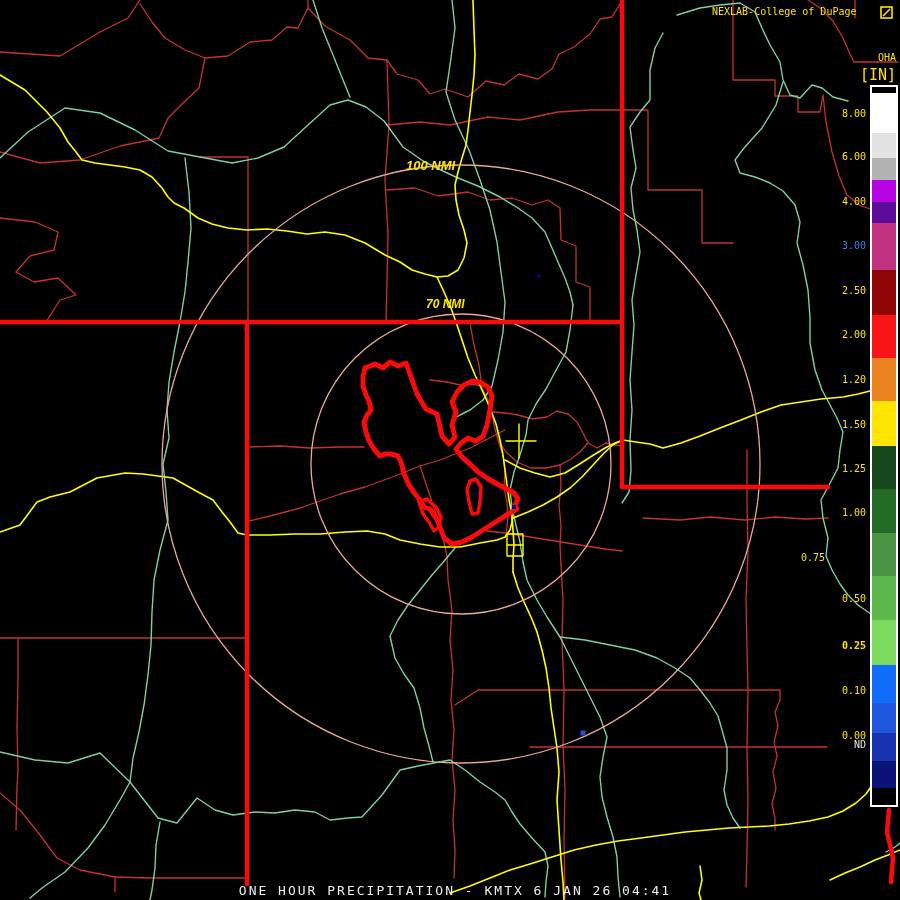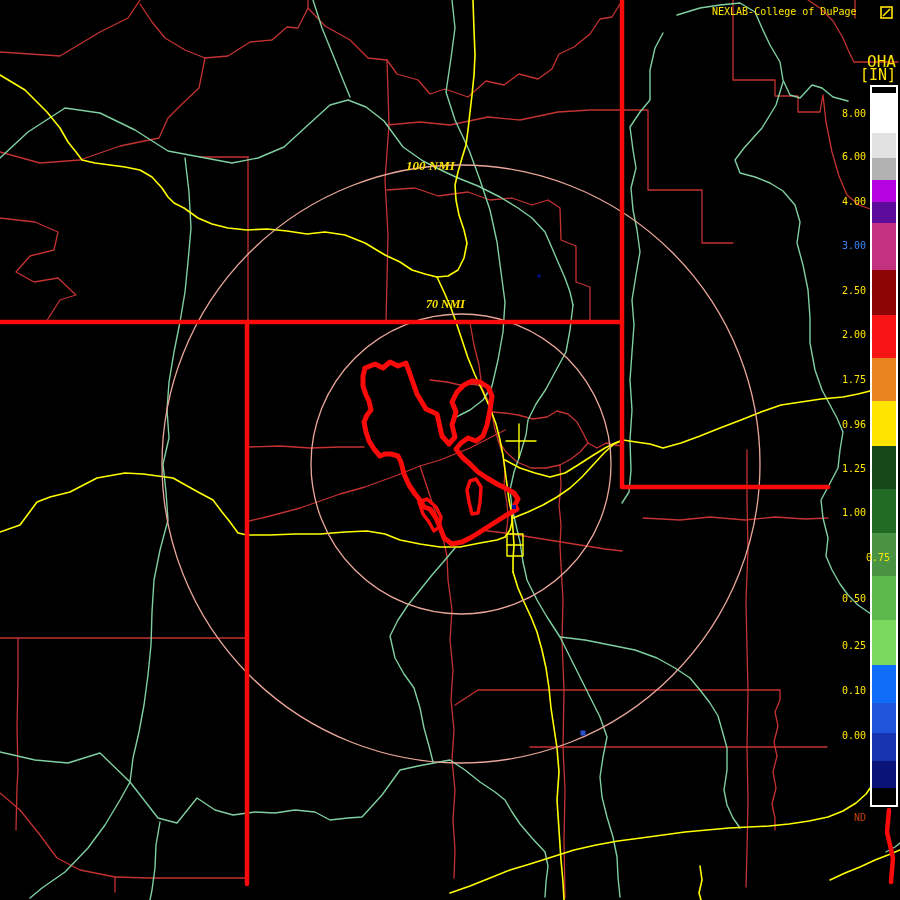--- a/index.html
+++ b/index.html
@@ -1,23 +1,23 @@
 <!DOCTYPE html>
 <html><head>
 <meta charset="utf-8">
 <style>
   html,body{margin:0;padding:0;background:#000;}
   #screen{position:relative;width:900px;height:900px;background:#000;overflow:hidden;
           font-family:"DejaVu Sans Mono", monospace;}
   #map-svg{position:absolute;left:0;top:0;}
   .maplab{position:absolute;color:#ffe400;font-style:italic;font-weight:bold;
-          font-family:Liberation Serif, serif;white-space:pre;}
+          font-family:Liberation Sans, sans-serif;white-space:pre;}
   #credit{position:absolute;left:712px;top:6px;color:#ffe400;font-size:10px;white-space:pre;}
   #logo{position:absolute;left:880px;top:4px;}
-  #prod-code{position:absolute;right:4px;top:52px;color:#ffe400;font-size:16px;}
+  #prod-code{position:absolute;right:4px;top:52px;color:#ffe400;font-size:10px;}
   #prod-units{position:absolute;right:4px;top:66px;color:#ffe400;font-size:15px;}
   #caption{position:absolute;left:455px;top:883px;transform:translateX(-50%);
            color:#ededed;font-size:13px;letter-spacing:2px;white-space:pre;}
   #colorbar-frame{position:absolute;border:2px solid #fff;background:#000;}
   .cb-seg{position:absolute;left:0;width:100%;}
   .cb-label{position:absolute;color:#ffe400;font-size:10px;text-align:right;width:46px;
             transform:translateY(-50%);}
 </style>
 </head>
 <body>
@@ -136,25 +136,26 @@
       <div class="cb-seg" style="top: 674px; height: 27px; background: rgb(10, 19, 120);"></div>
       <div class="cb-seg" style="top: 701px; height: 14px; background: rgb(0, 0, 0);"></div>
     </div>
   <div id="colorbar-labels">
       <div class="cb-label" style="left: 820px; top: 113px; color: rgb(255, 228, 0);">8.00</div>
       <div class="cb-label" style="left: 820px; top: 156px; color: rgb(255, 228, 0);">6.00</div>
       <div class="cb-label" style="left: 820px; top: 201px; color: rgb(255, 228, 0);">4.00</div>
       <div class="cb-label" style="left: 820px; top: 245px; color: #3b82f6;">3.00</div>
       <div class="cb-label" style="left: 820px; top: 290px; color: rgb(255, 228, 0);">2.50</div>
       <div class="cb-label" style="left: 820px; top: 334px; color: rgb(255, 228, 0);">2.00</div>
-      <div class="cb-label" style="left: 820px; top: 379px; color: rgb(255, 228, 0);">1.75</div>
-      <div class="cb-label" style="left: 820px; top: 424px; color: rgb(255, 228, 0);">0.96</div>
+      <div class="cb-label" style="left: 820px; top: 379px; color: rgb(255, 228, 0);">1.20</div>
+      <div class="cb-label" style="left: 820px; top: 424px; color: rgb(255, 228, 0);">1.50</div>
       <div class="cb-label" style="left: 820px; top: 468px; color: rgb(255, 228, 0);">1.25</div>
       <div class="cb-label" style="left: 820px; top: 512px; color: rgb(255, 228, 0);">1.00</div>
-      <div class="cb-label" style="left: 844px; top: 557px; color: rgb(255, 228, 0);">0.75</div>
+      <div class="cb-label" style="left: 779px; top: 557px; color: rgb(255, 228, 0);">0.75</div>
       <div class="cb-label" style="left: 820px; top: 598px; color: rgb(255, 228, 0);">0.50</div>
-      <div class="cb-label" style="left: 820px; top: 645px; color: rgb(255, 228, 0);">0.25</div>
+      <div class="cb-label" style="left: 820px; top: 645px; color: rgb(255, 228, 0); font-weight: bold;">0.25</div>
       <div class="cb-label" style="left: 820px; top: 690px; color: rgb(255, 228, 0);">0.10</div>
       <div class="cb-label" style="left: 820px; top: 735px; color: rgb(255, 228, 0);">0.00</div>
-      <div class="cb-label" style="left: 820px; top: 817px; color: #c2410c;">ND</div>
+      <div class="cb-label" style="left: 820px; top: 744px; color: #e5e5e5;">ND</div>
     </div>
 
+  <div id="caption">ONE HOUR PRECIPITATION - KMTX 6 JAN 26 04:41</div>
 </div>
 
 </body></html>

